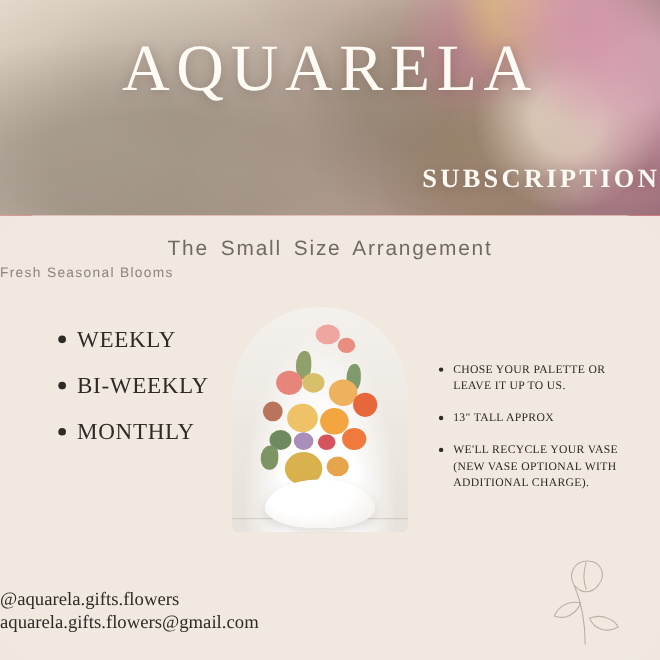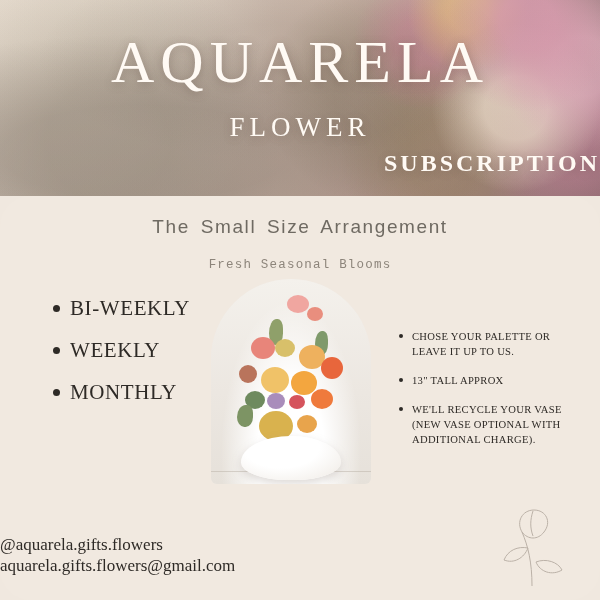--- a/index.html
+++ b/index.html
@@ -111,24 +111,24 @@
     text-align: center;
     font-family: "Liberation Sans", sans-serif;
     font-size: 19px;
     letter-spacing: 1.6px;
     color: #6f6a62;
     word-spacing: 4px;
   }
   .subheading {
     position: absolute;
     left: 0;
-    top: 62px;
-    width: 600px;
-    text-align: center;
-    font-family: Liberation Mono, monospace;
+    top: 45px;
+    width: 600px;
+    text-align: left;
+    font-family: Liberation Sans, sans-serif;
     font-size: 12.5px;
     letter-spacing: 1.2px;
     color: #8d857b;
   }
 
   
   .freq-list {
     position: absolute;
     left: 52px;
     top: 100px;
@@ -258,37 +258,36 @@
 </style>
 </head>
 <body>
 
 <div class="poster">
 
   <div class="hero">
     <div class="hero-bg"></div>
     <div class="hero-shadow"></div>
     <div class="hero-title">AQUARELA</div>
-    <div class="hero-sub1">FLOWER</div>
     <div class="hero-sub2">SUBSCRIPTION</div>
   </div>
 
   <div class="body-area">
 
     <div class="heading">The  Small Size Arrangement</div>
     <div class="subheading">Fresh Seasonal Blooms</div>
 
     <ul class="freq-list">
       <li>
         <span class="bullet"></span>
+        <span>WEEKLY</span>
+      </li>
+      <li>
+        <span class="bullet"></span>
         <span>BI-WEEKLY</span>
-      </li>
-      <li>
-        <span class="bullet"></span>
-        <span>WEEKLY</span>
       </li>
       <li>
         <span class="bullet"></span>
         <span>MONTHLY</span>
       </li>
     </ul>
 
     <div class="arch">
       <div class="arch-bg"></div>
       <div class="table-line"></div>

